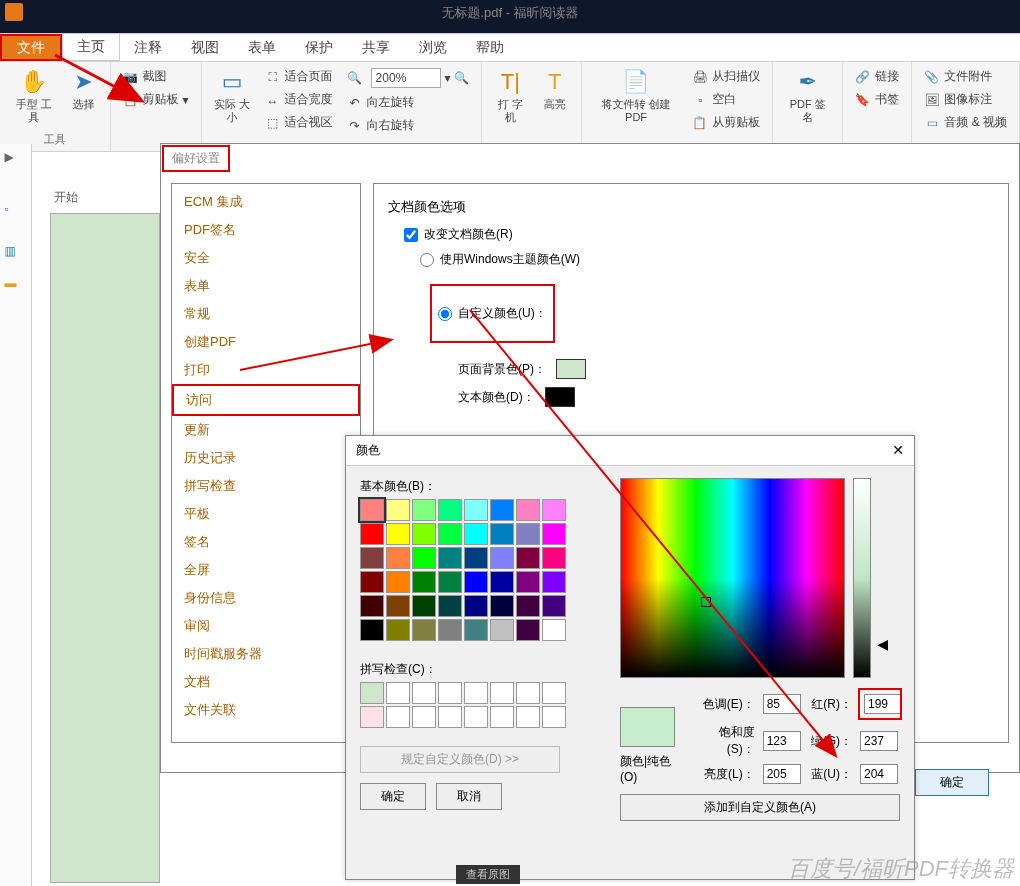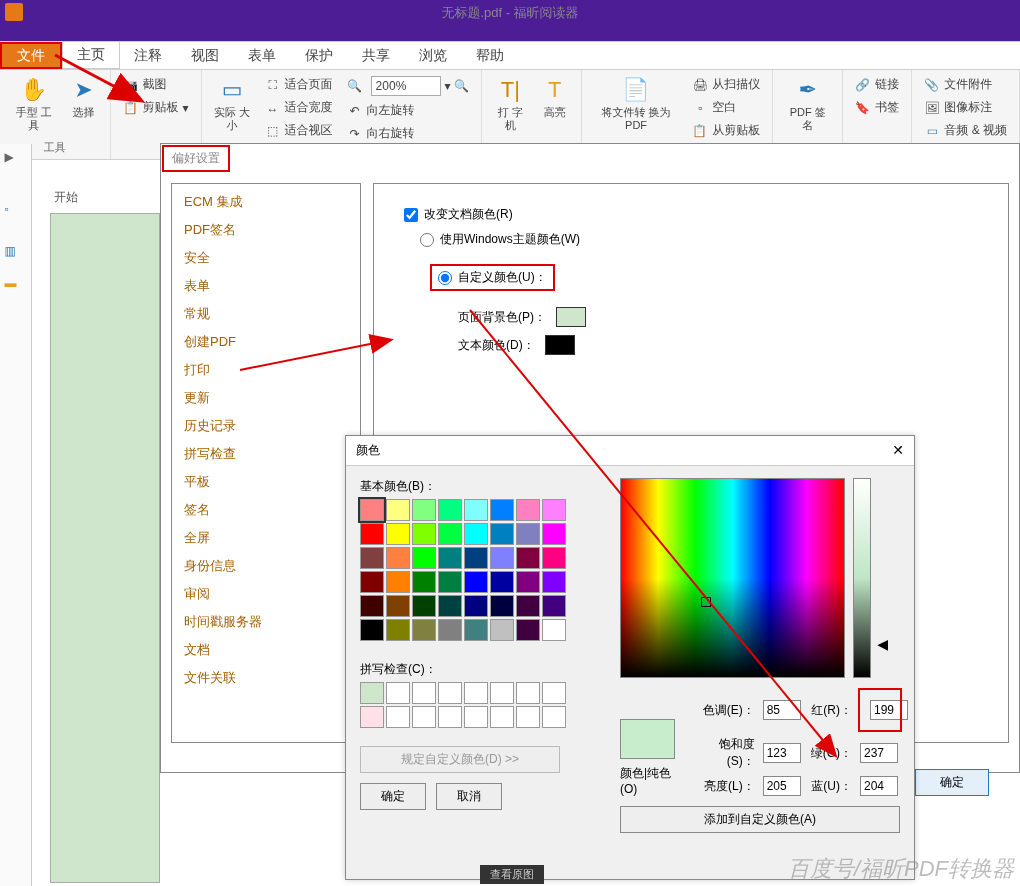--- a/index.html
+++ b/index.html
@@ -1,19 +1,19 @@
 <!DOCTYPE html>
 <html><head>
 <meta charset="utf-8">
 <style>
 * { box-sizing: border-box; margin: 0; padding: 0; font-family: "Microsoft YaHei", sans-serif; font-size: 12px; }
 body { background: #fff; width: 1020px; height: 886px; overflow: hidden; position: relative; }
 
 
-.titlebar { height: 42px; background: #4c1d95; border-bottom: 1px solid #ccc; position: relative; }
+.titlebar { height: 34px; background: #0f172a; border-bottom: 1px solid #ccc; position: relative; }
 .titlebar-icon { width: 18px; height: 18px; background: #e67817; border-radius: 2px; position: absolute; top: 3px; left: 5px; }
 .titlebar-text { text-align: center; color: #888; line-height: 25px; font-size: 13px; }
 
 
 .menubar { height: 28px; background: #fff; display: flex; align-items: stretch; border-bottom: 1px solid #d0d0d0; }
 .menubar .file-btn { background: #e67817; color: #fff; padding: 0 15px; display: flex; align-items: center; border: 2px solid #d00; margin: 0; font-size: 14px; }
 .menubar .tab { padding: 0 14px; display: flex; align-items: center; color: #444; cursor: pointer; font-size: 14px; border-right: 1px solid transparent; }
 .menubar .tab.active { border: 2px solid #e67817; border-top: none; border-bottom: 1px solid #ccc; border-left: 1px solid #ccc; border-right: 1px solid #ccc; }
 
 
@@ -43,21 +43,21 @@
 .prefs { position: absolute; left: 160px; top: 143px; width: 860px; height: 630px; background: #fff; border: 1px solid #888; }
 .prefs-title { border: 2px solid #d00; display:inline-block; padding: 3px 8px; margin: 1px; color:#888; font-size:12px; }
 .prefs-body { display: flex; height: 580px; padding: 10px; gap: 12px; }
 .prefs-list { width: 190px; border: 1px solid #888; overflow-y: auto; padding: 4px 0; }
 .prefs-item { padding: 5px 12px; cursor: pointer; color: #a16207; font-size: 13px; }
 .prefs-item.highlight { border: 2px solid #d00; }
 .prefs-right { flex: 1; border: 1px solid #888; padding: 14px; }
 .section-title { font-size: 13px; margin-bottom: 10px; }
 .chk, .rad { display: flex; align-items: center; gap: 6px; margin: 8px 0 8px 16px; font-size: 13px; }
 .chk input, .rad input { width: 14px; height: 14px; }
-.rad.highlight { border: 2px solid #d00; padding: 3px 6px; display: inline-flex; }
+.rad.highlight { border: 2px solid #d00; padding: 19px 6px; display: inline-flex; }
 .color-row { display: flex; align-items: center; gap: 10px; margin: 8px 0 8px 70px; font-size: 13px; }
 .color-swatch { width: 30px; height: 20px; border: 1px solid #333; }
 .prefs-ok { position: absolute; right: 30px; bottom: -24px; border: 1px solid #2a7ab8; background: #e3effb; padding: 4px 24px; }
 
 
 .colordlg { position: absolute; left: 345px; top: 435px; width: 570px; height: 445px; background: #f0f0f0; border: 1px solid #888; box-shadow: 0 0 6px rgba(0,0,0,0.2); }
 .cd-title { background: #fff; padding: 6px 10px; display:flex; justify-content: space-between; border-bottom: 1px solid #ccc; font-size: 13px; }
 .cd-close { cursor:pointer; font-size: 14px; }
 .cd-body { padding: 12px 14px; display:flex; gap: 0; }
 .cd-left { width: 260px; }
@@ -80,24 +80,24 @@
 .field-grid label { text-align:right; font-size:12px; }
 .field-grid input { width: 38px; border:1px solid #888; padding: 2px 3px; font-size:12px; }
 .add-custom { padding: 4px 14px; border:1px solid #888; background:#eee; margin-top: 10px; font-size:12px; }
 .solid-lbl { margin-top: 6px; font-size:12px; }
 
 
 .arrow-svg { position:absolute; pointer-events:none; }
 
 
 .watermark { position:absolute; right: 6px; bottom: 2px; color: #888; font-size: 22px; opacity: 0.55; font-style: italic; }
-.view-orig { position:absolute; left: 480px; bottom: 2px; background:#333; color:#ccc; padding:2px 10px; font-size:11px; }
-
-
-.red-highlight { outline: 2px solid #d00; padding: 10px; }
+.view-orig { position:absolute; left: 456px; bottom: 2px; background:#333; color:#ccc; padding:2px 10px; font-size:11px; }
+
+
+.red-highlight { outline: 2px solid #d00; padding: 4px; }
 </style>
 </head>
 <body>
 
 <div class="titlebar">
   <div class="titlebar-icon"></div>
   <div class="titlebar-text">无标题.pdf - 福昕阅读器</div>
 </div>
 
 <div class="menubar">
@@ -186,21 +186,21 @@
           <span>高亮</span>
         </div>
     </div>
       <div class="rgroup-label"></div>
   </div>
   <div class="rgroup">
     <div class="rgroup-body">
       <div class="big-btn">
           <div class="icon">📄</div>
           <span>将文件转
-换为PDF</span>
+创建PDF</span>
         </div>
       <div class="small-stack">
         <div class="small-btn">
             <span class="ic">🖨</span>
             <span>从扫描仪</span>
           </div>
         <div class="small-btn">
             <span class="ic">▫</span>
             <span>空白</span>
           </div>
@@ -272,33 +272,35 @@
   <div class="prefs-title">偏好设置</div>
   <div class="prefs-body">
     <div class="prefs-list" id="prefs-list">
         <div class="prefs-item">ECM 集成</div>
         <div class="prefs-item">PDF签名</div>
         <div class="prefs-item">安全</div>
         <div class="prefs-item">表单</div>
         <div class="prefs-item">常规</div>
         <div class="prefs-item">创建PDF</div>
         <div class="prefs-item">打印</div>
+        <div class="prefs-item highlight">访问</div>
         <div class="prefs-item">更新</div>
         <div class="prefs-item">历史记录</div>
         <div class="prefs-item">拼写检查</div>
         <div class="prefs-item">平板</div>
         <div class="prefs-item">签名</div>
         <div class="prefs-item">全屏</div>
         <div class="prefs-item">身份信息</div>
         <div class="prefs-item">审阅</div>
         <div class="prefs-item">时间戳服务器</div>
         <div class="prefs-item">文档</div>
         <div class="prefs-item">文件关联</div>
       </div>
     <div class="prefs-right">
+      <div class="section-title">文档颜色选项</div>
       <label class="chk">
           <input type="checkbox" checked="" style="">
           <span>改变文档颜色(R)</span>
         </label>
       <label class="rad" style="margin-left:32px">
           <input type="radio" name="c" style="">
           <span>使用Windows主题颜色(W)</span>
         </label>
       <div style="margin-left:26px"><label class="rad highlight">
             <input type="radio" name="c" checked="" style="">

